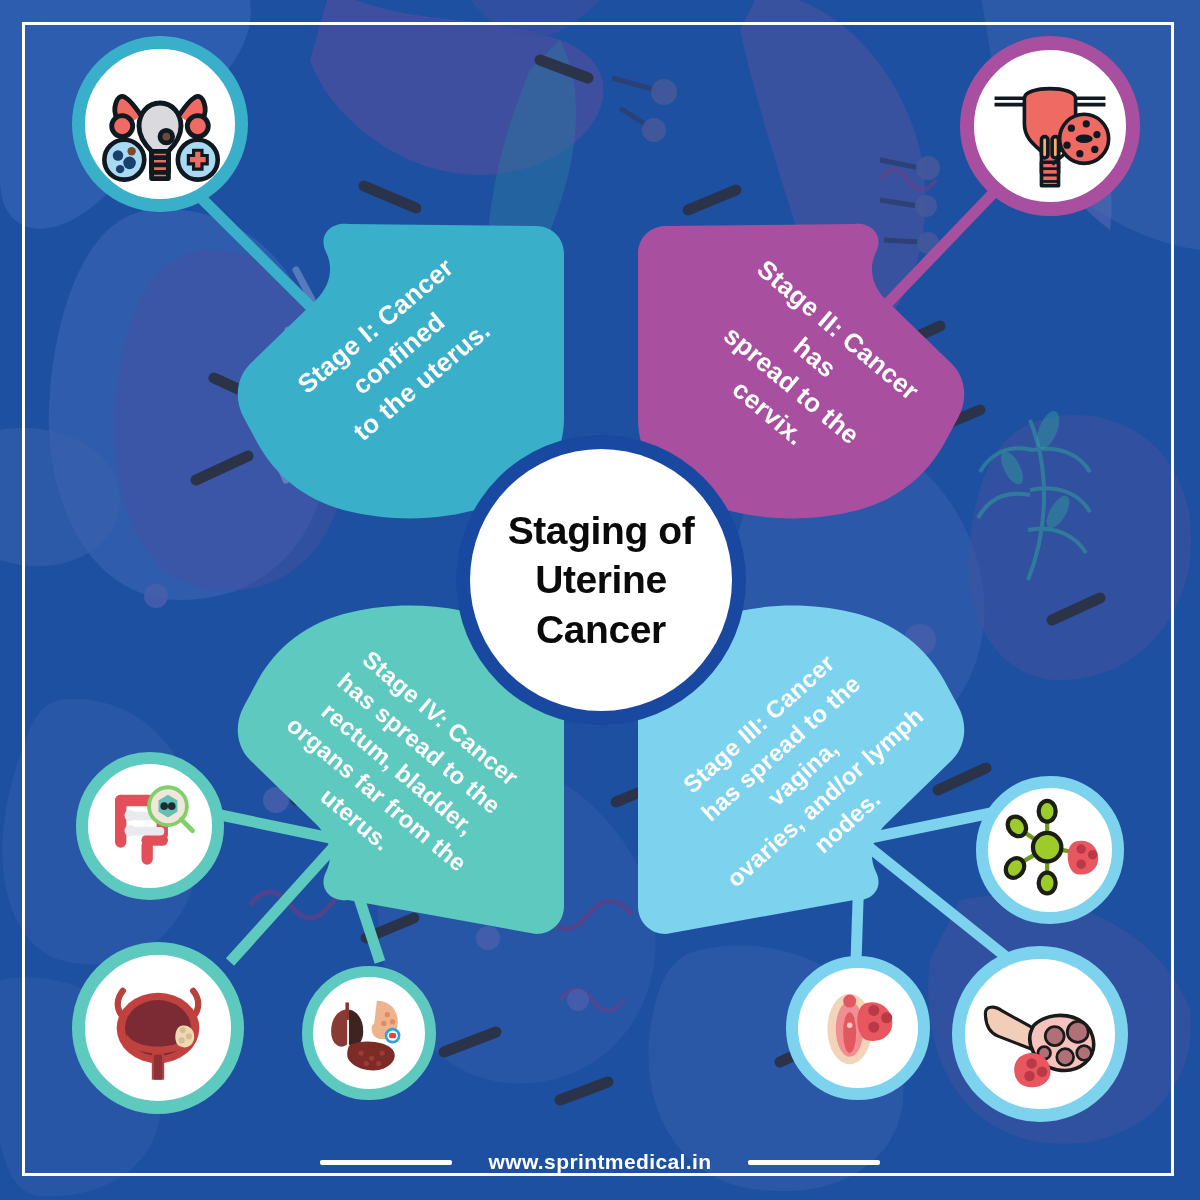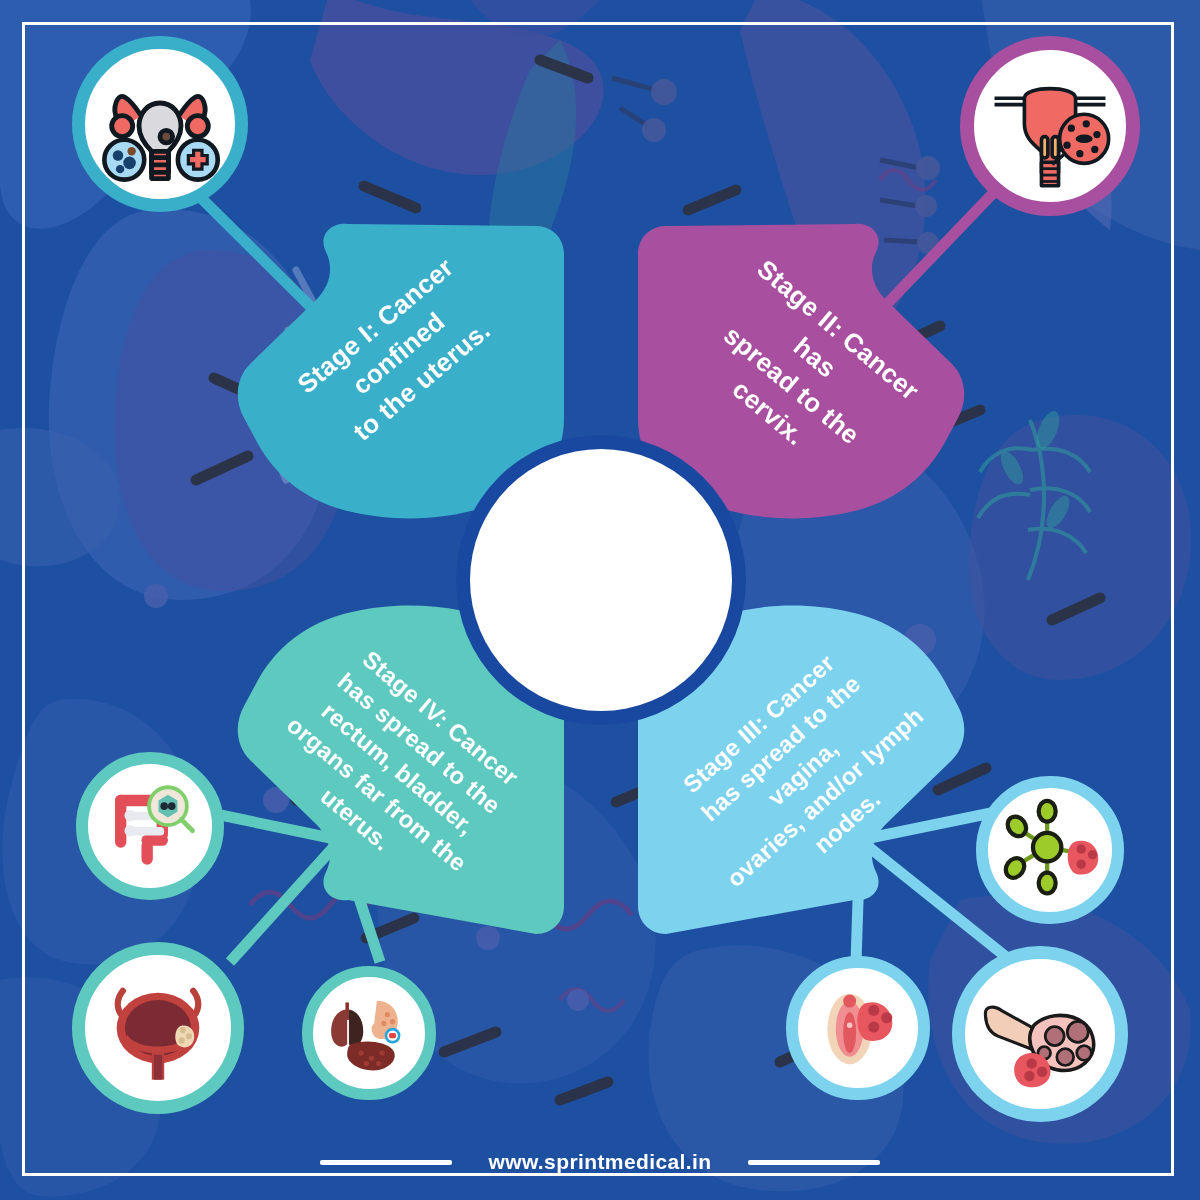--- a/index.html
+++ b/index.html
@@ -300,20 +300,23 @@
                C318,888 330,902 348,900
                Z" fill="#5ec9bf"></path>
     </svg>
     <div class="panel-text" style="left:272px;top:686px;width:252px;font-size:24px;transform:rotate(40deg);transform-origin:center center;">Stage IV: Cancer
 has spread to the
 rectum, bladder,
 organs far from the uterus.</div>
   </div>
 
   <div class="center-ring"></div>
+  <div class="center-title" style="white-space:pre-line;">Staging of
+Uterine
+Cancer</div>
 
   <div class="bubble" style="left:72px;top:36px;width:176px;height:176px;border:13px solid #3aafc9;">
     <svg width="126" height="126" viewBox="0 0 120 120">
       <g stroke="#101820" stroke-width="4.6" stroke-linecap="round" stroke-linejoin="round" fill="none">
         <path d="M60,40 C48,40 40,50 40,62 C40,72 46,80 52,86 L52,106 L68,106 L68,86 C74,80 80,72 80,62 C80,50 72,40 60,40 Z" fill="#d9d9de"></path>
         <path d="M42,52 C30,34 22,28 18,40 C14,52 22,60 28,62" fill="#ef6a63"></path>
         <path d="M78,52 C90,34 98,28 102,40 C106,52 98,60 92,62" fill="#ef6a63"></path>
         <circle cx="24" cy="62" r="10" fill="#ef6a63"></circle>
         <circle cx="96" cy="62" r="10" fill="#ef6a63"></circle>
         <path d="M52,86 L52,112 L68,112 L68,86 Z" fill="#ef6a63"></path>

